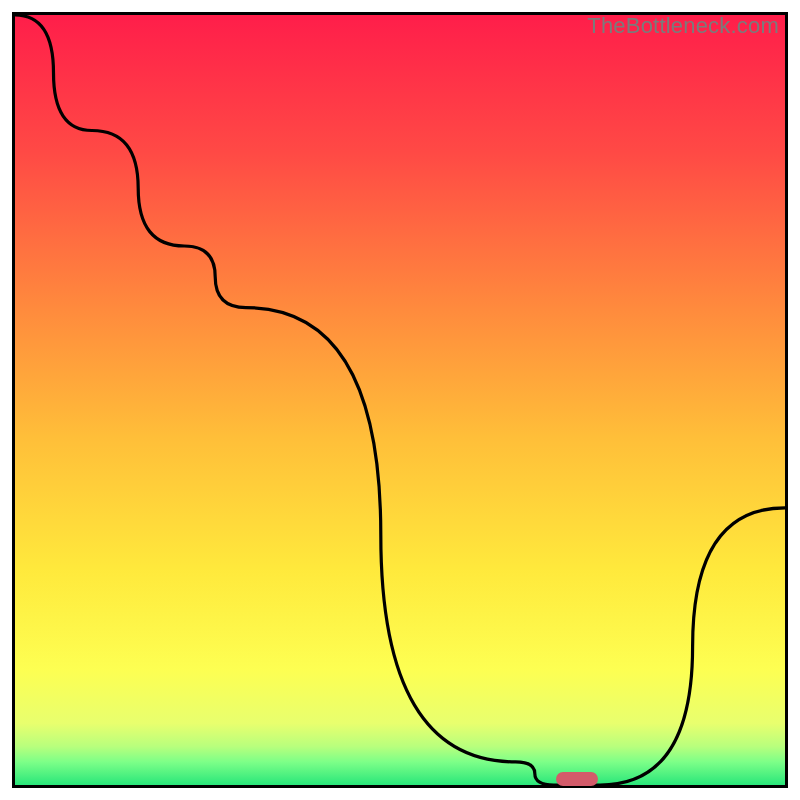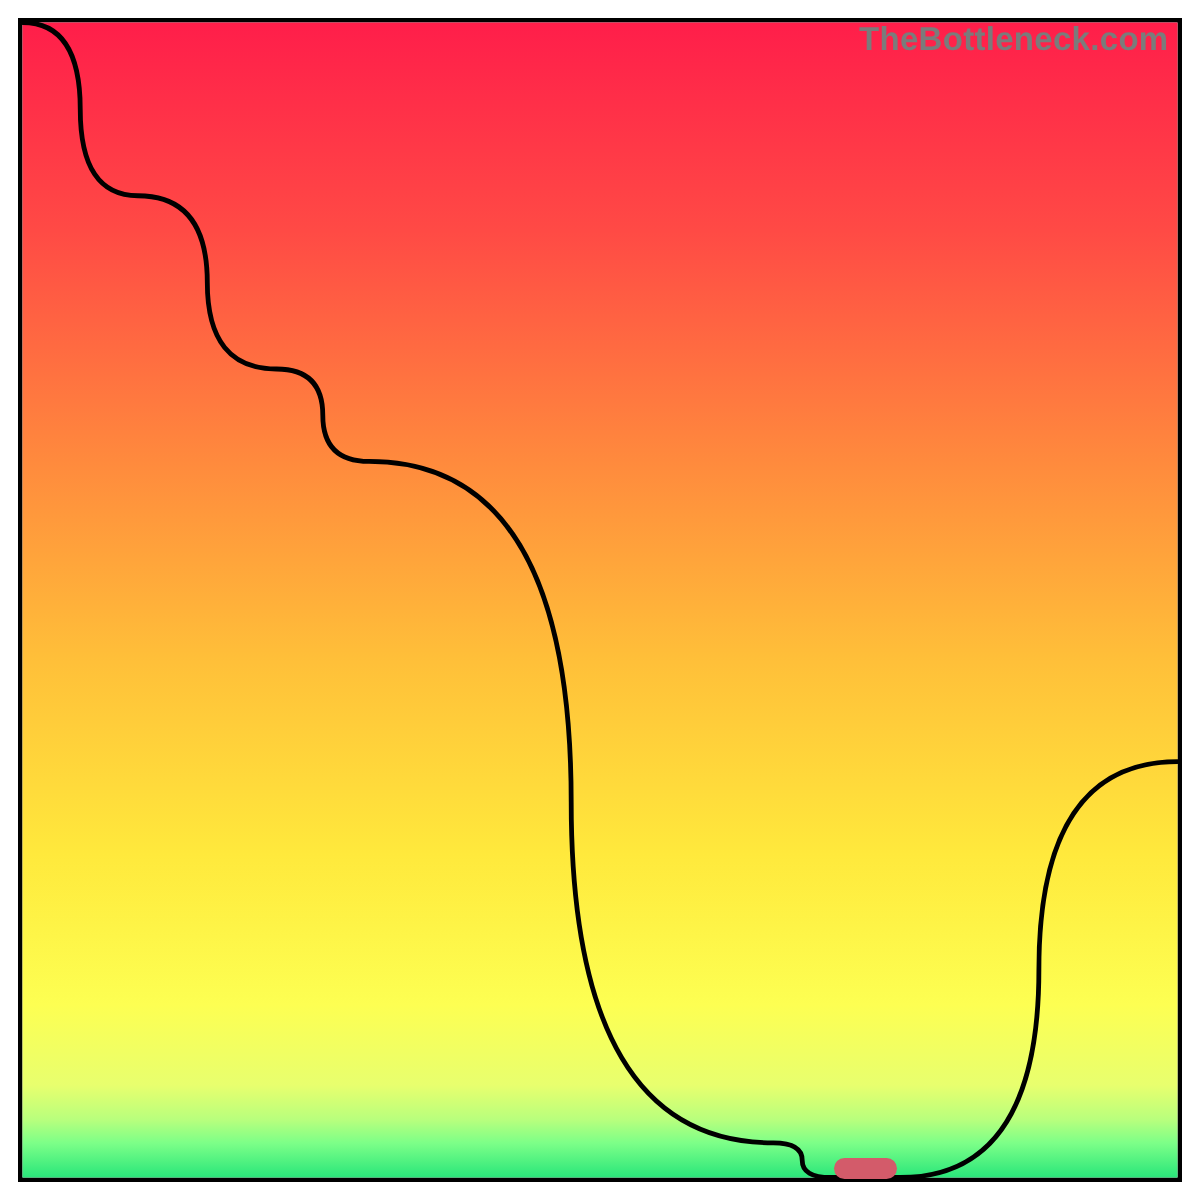--- a/index.html
+++ b/index.html
@@ -18,21 +18,21 @@
     width: 776px;
     height: 776px;
     border: 3px solid #000000;
     box-sizing: border-box;
   }
   .attribution {
     position: absolute;
     top: -2px;
     right: 6px;
     font-size: 22px;
-    font-weight: 700;
+    font-weight: 400;
     color: #7b7b7b;
     letter-spacing: 0.2px;
     margin-left: 48px;
   }
   
   .gradient-bg {
     position: absolute;
     inset: 0;
   }
   .marker {

